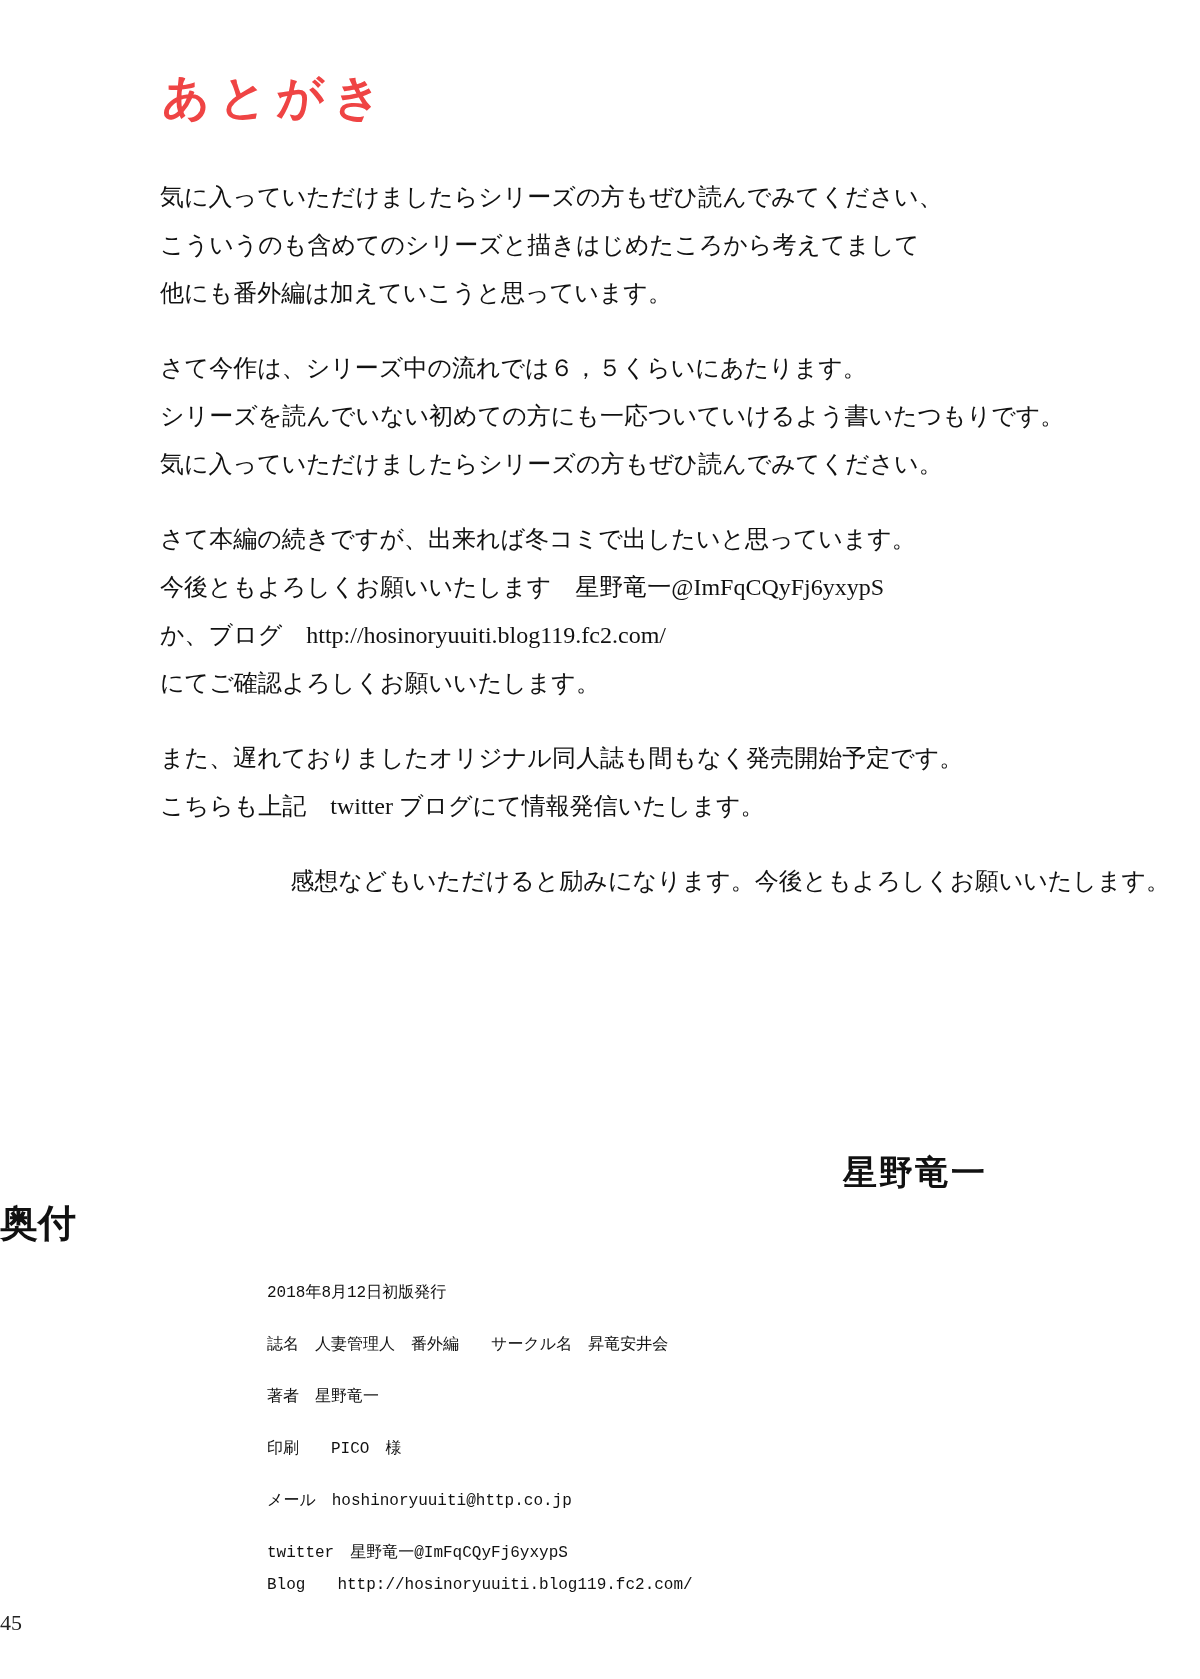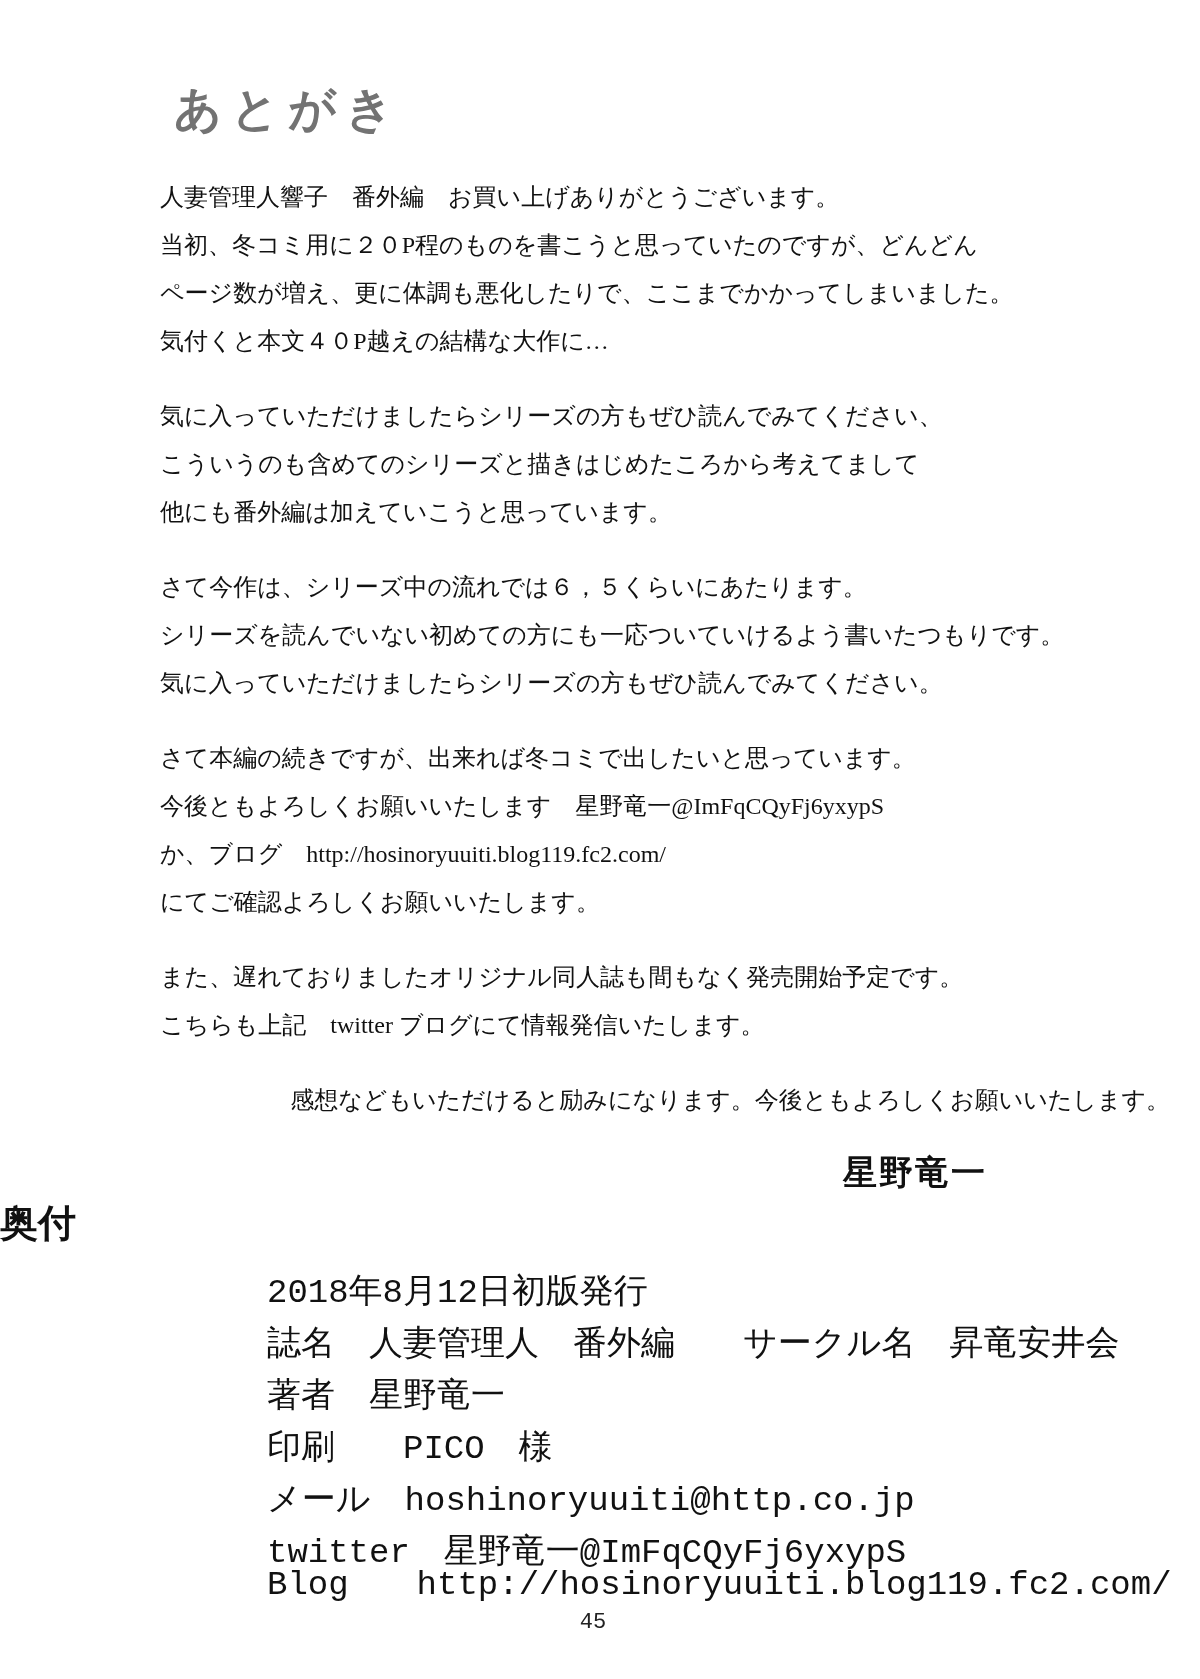--- a/index.html
+++ b/index.html
@@ -12,26 +12,26 @@
     width: 1200px;
     height: 1679px;
     background: #ffffff;
     color: #1a1a1a;
     overflow: hidden;
   }
   .title {
     position: absolute;
     left: 158px;
     top: 62px;
-    margin: 16px;
+    margin: 4px;
     font-family: "Liberation Serif", "DejaVu Serif", serif;
     font-size: 47px;
     font-weight: 700;
     letter-spacing: 9px;
-    color: #737373;
+    color: #ef4444;
   }
   .body-text {
     position: absolute;
     left: 160px;
     top: 173px;
     width: 1010px;
     font-family: "Liberation Serif", "DejaVu Serif", serif;
     font-size: 24px;
     color: #111111;
   }
@@ -62,55 +62,48 @@
     font-family: "Liberation Sans", "DejaVu Sans", sans-serif;
     font-size: 38px;
     font-weight: 700;
     color: #111111;
   }
   .colophon {
     position: absolute;
     left: 267px;
     top: 1279px;
     font-family: "Liberation Mono", "DejaVu Sans Mono", monospace;
-    font-size: 34px;
+    font-size: 16px;
     color: #111111;
   }
   .cline {
     height: 28px;
     line-height: 28px;
     margin-bottom: 24px;
     white-space: nowrap;
   }
   .cline.tight { margin-bottom: 4px; }
   .page-number {
     position: absolute;
     left: 0;
     top: 1610px;
     width: 1186px;
-    text-align: center;
-    font-family: Liberation Mono, monospace;
+    font-family: Liberation Serif, serif;
     font-size: 22px;
     color: #222222;
   }
 </style>
 </head>
 <body>
 
 <div class="page">
 
   <h1 class="title">あとがき</h1>
 
   <div class="body-text">
-    <div class="para">
-      <div class="line">人妻管理人響子　番外編　お買い上げありがとうございます。</div>
-      <div class="line">当初、冬コミ用に２０P程のものを書こうと思っていたのですが、どんどん</div>
-      <div class="line">ページ数が増え、更に体調も悪化したりで、ここまでかかってしまいました。</div>
-      <div class="line">気付くと本文４０P越えの結構な大作に…</div>
-    </div>
     <div class="para">
       <div class="line">気に入っていただけましたらシリーズの方もぜひ読んでみてください、</div>
       <div class="line">こういうのも含めてのシリーズと描きはじめたころから考えてまして</div>
       <div class="line">他にも番外編は加えていこうと思っています。</div>
     </div>
     <div class="para">
       <div class="line">さて今作は、シリーズ中の流れでは６，５くらいにあたります。</div>
       <div class="line">シリーズを読んでいない初めての方にも一応ついていけるよう書いたつもりです。</div>
       <div class="line">気に入っていただけましたらシリーズの方もぜひ読んでみてください。</div>
     </div>

